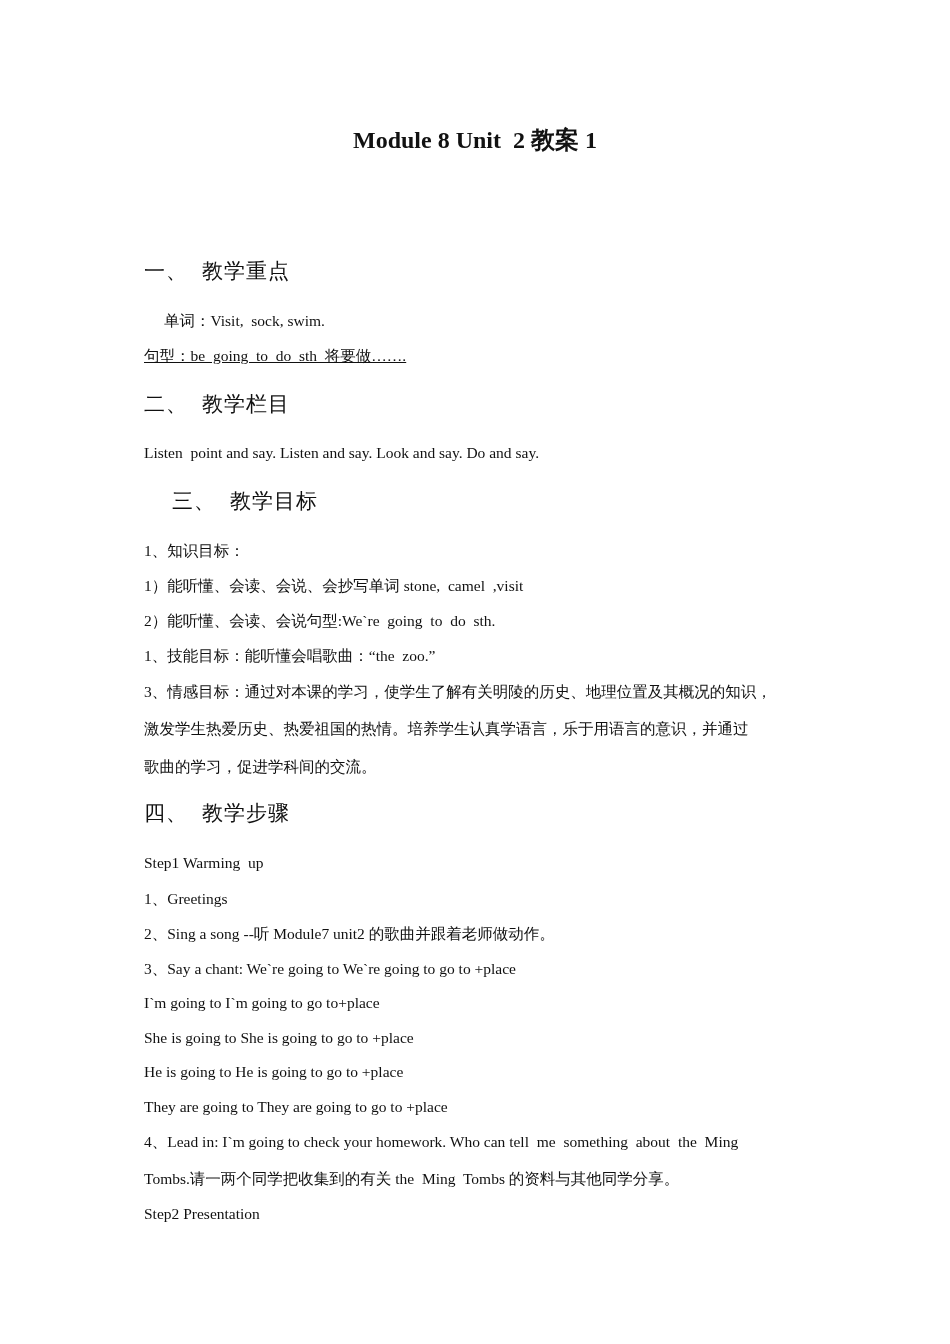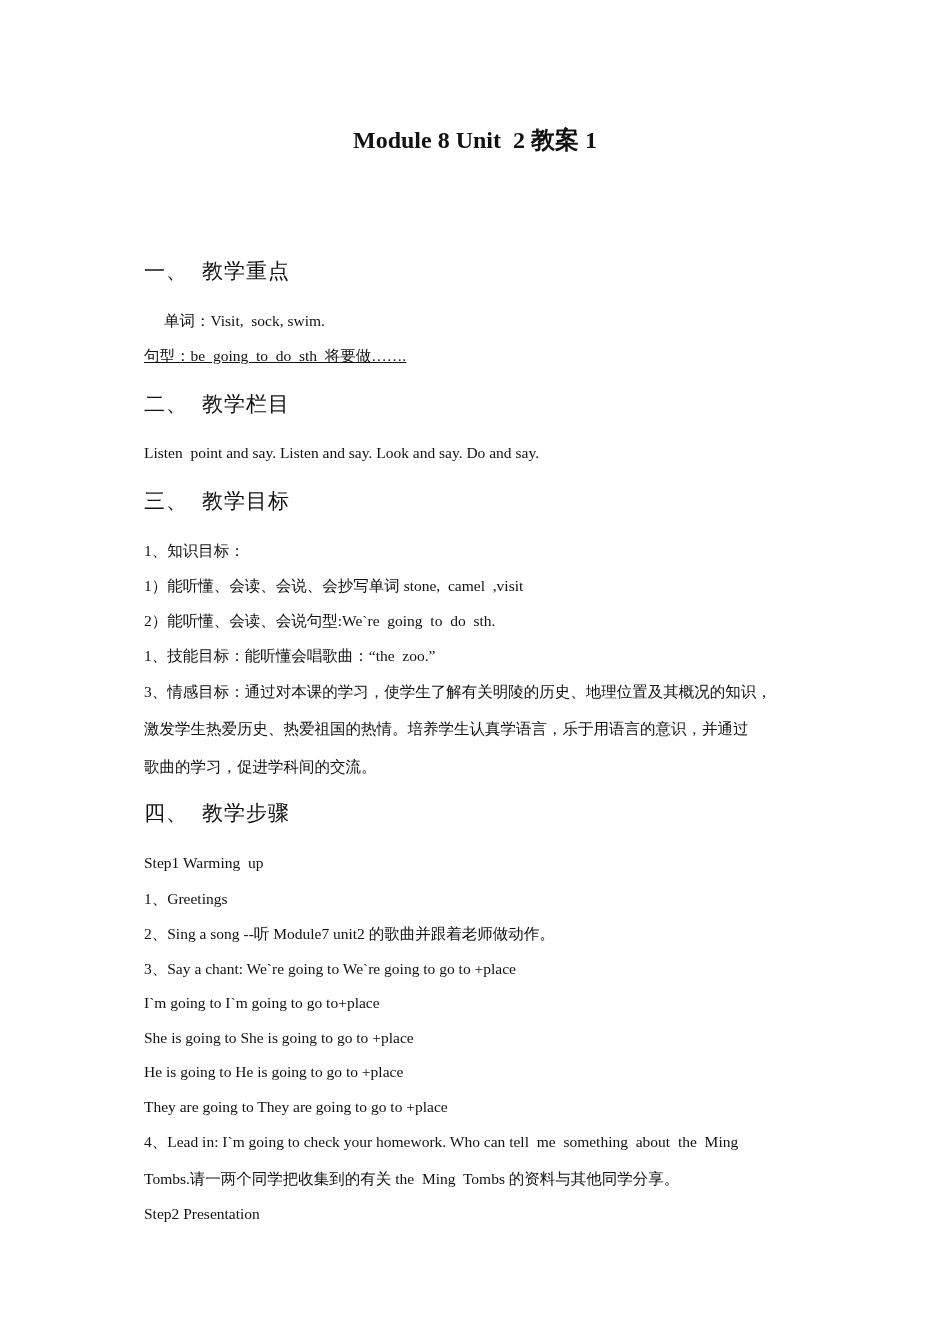--- a/index.html
+++ b/index.html
@@ -56,21 +56,21 @@
 
   <div class="title" style="top:124px;">Module 8 Unit  2 教案 1</div>
 
   <div class="heading" style="top:257px;"><span class="num">一、</span><span>教学重点</span></div>
   <div class="line" style="top:311px;margin-left:20px;">单词：Visit,  sock, swim.</div>
   <div class="line" style="top:346px;text-decoration:underline;">句型：be  going  to  do  sth  将要做…….</div>
 
   <div class="heading" style="top:390px;"><span class="num">二、</span><span>教学栏目</span></div>
   <div class="line" style="top:443px;">Listen  point and say. Listen and say. Look and say. Do and say.</div>
 
-  <div class="heading" style="top:487px;"><span class="num">三、</span><span>教学目标</span></div>
+  <div class="heading" style="top:487px;margin-left:28px;"><span class="num">三、</span><span>教学目标</span></div>
   <div class="line" style="top:541px;">1、知识目标：</div>
   <div class="line" style="top:576px;">1）能听懂、会读、会说、会抄写单词 stone,  camel  ,visit</div>
   <div class="line" style="top:611px;">2）能听懂、会读、会说句型:We`re  going  to  do  sth.</div>
   <div class="line" style="top:646px;">1、技能目标：能听懂会唱歌曲：“the  zoo.”</div>
   <div class="line" style="top:682px;">3、情感目标：通过对本课的学习，使学生了解有关明陵的历史、地理位置及其概况的知识，</div>
   <div class="line" style="top:719px;">激发学生热爱历史、热爱祖国的热情。培养学生认真学语言，乐于用语言的意识，并通过</div>
   <div class="line" style="top:757px;">歌曲的学习，促进学科间的交流。</div>
 
   <div class="heading" style="top:799px;"><span class="num">四、</span><span>教学步骤</span></div>
   <div class="line bold" style="top:853px;">Step1 Warming  up</div>

